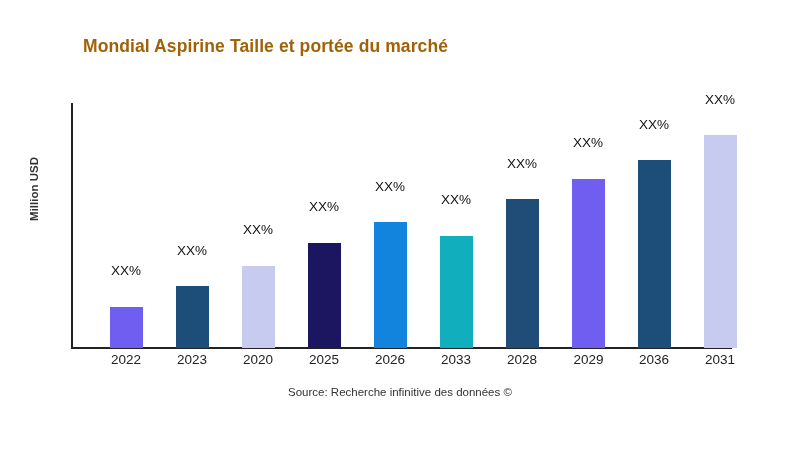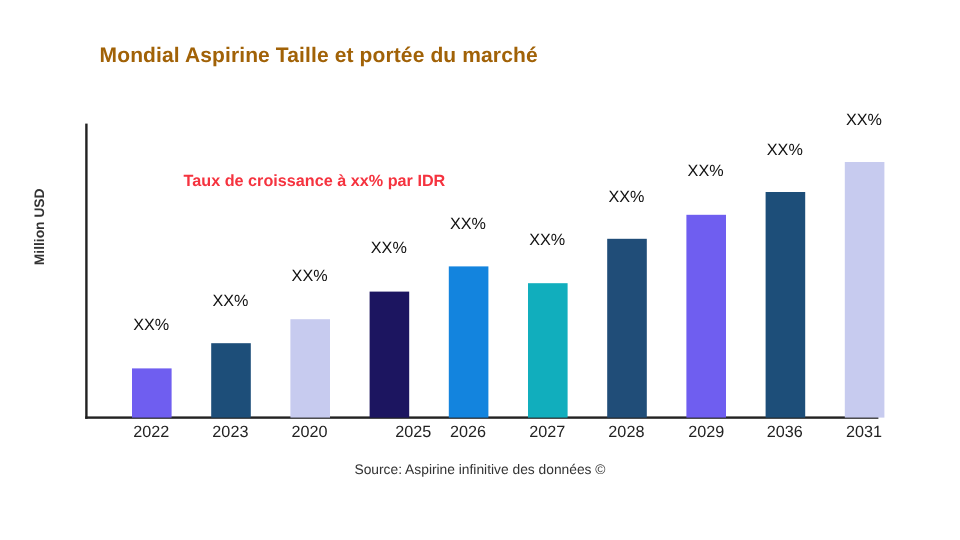--- a/index.html
+++ b/index.html
@@ -125,21 +125,20 @@
 
 <div class="chart-root">
 
   <div class="chart-title">Mondial Aspirine Taille et portée du marché</div>
 
   <div class="y-axis-label">Million USD</div>
 
   <div class="axis-y-line"></div>
   <div class="axis-x-line"></div>
 
-  <div class="annotation">Taux de croissance à xx% par IDR</div>
 
   <div class="bars-layer" id="bars-layer">
       <div class="bar-group" style="left: 90.5px;">
         <div class="bar-value">XX%</div>
         <div class="bar-rect" style="height: 41.22px; background: rgb(111, 94, 240);"></div>
       </div>
       <div class="bar-group" style="left: 156.5px;">
         <div class="bar-value">XX%</div>
         <div class="bar-rect" style="height: 61.83px; background: rgb(29, 78, 121);"></div>
       </div>
@@ -174,24 +173,24 @@
       <div class="bar-group" style="left: 684.5px;">
         <div class="bar-value">XX%</div>
         <div class="bar-rect" style="height: 212.97px; background: rgb(199, 203, 239);"></div>
       </div>
     </div>
 
   <div class="x-labels" id="x-labels">
       <div class="x-tick" style="left: 90.5px;">2022</div>
       <div class="x-tick" style="left: 156.5px;">2023</div>
       <div class="x-tick" style="left: 222.5px;">2020</div>
-      <div class="x-tick" style="left: 288.5px; text-align: right;">2025</div>
+      <div class="x-tick" style="left: 288.5px;">2025</div>
       <div class="x-tick" style="left: 354.5px;">2026</div>
-      <div class="x-tick" style="left: 420.5px;">2027</div>
+      <div class="x-tick" style="left: 420.5px;">2033</div>
       <div class="x-tick" style="left: 486.5px;">2028</div>
       <div class="x-tick" style="left: 553px;">2029</div>
       <div class="x-tick" style="left: 618.5px;">2036</div>
       <div class="x-tick" style="left: 684.5px;">2031</div>
     </div>
 
-  <div class="source-note">Source: Aspirine infinitive des données ©</div>
+  <div class="source-note">Source: Recherche infinitive des données ©</div>
 
 </div>
 
 </body></html>

